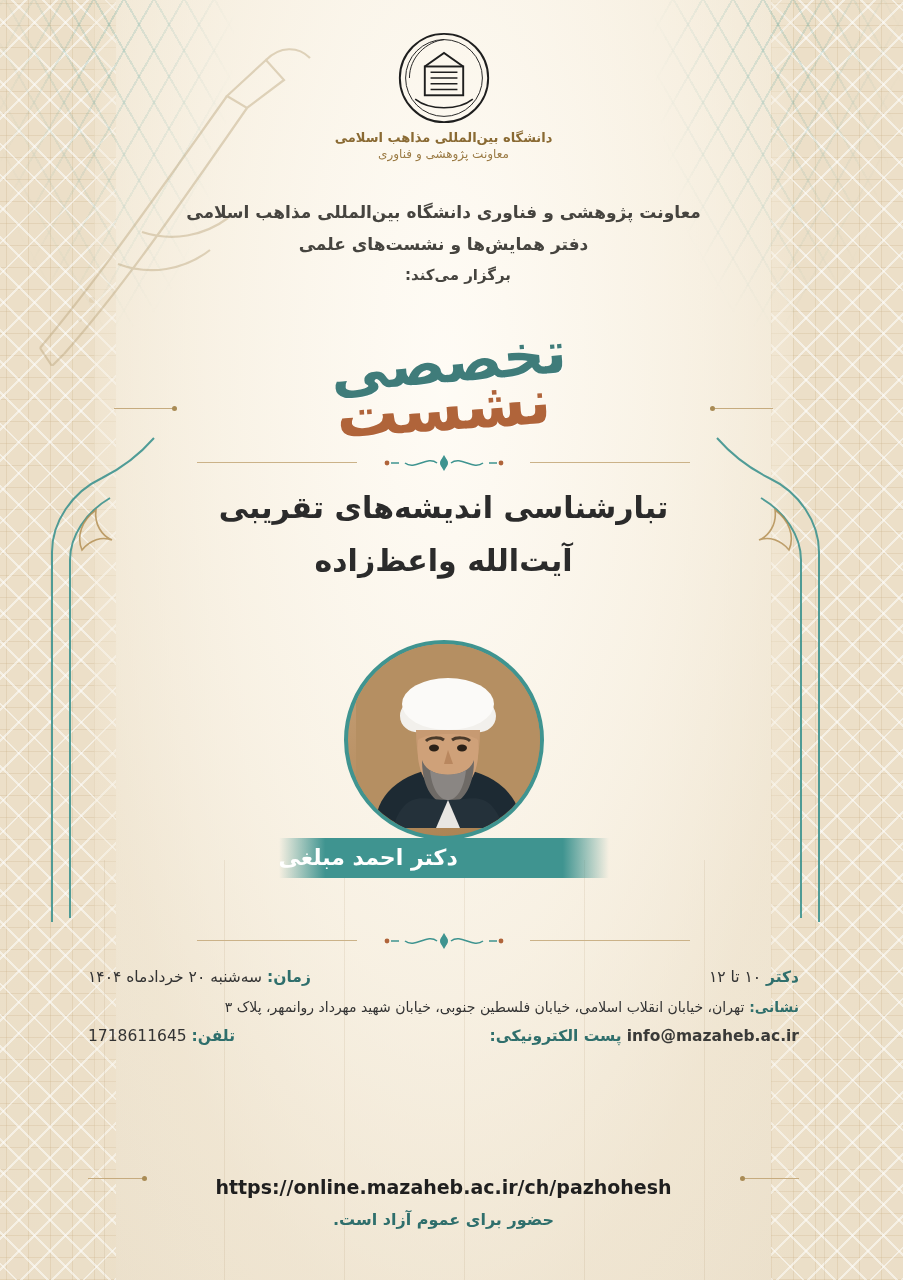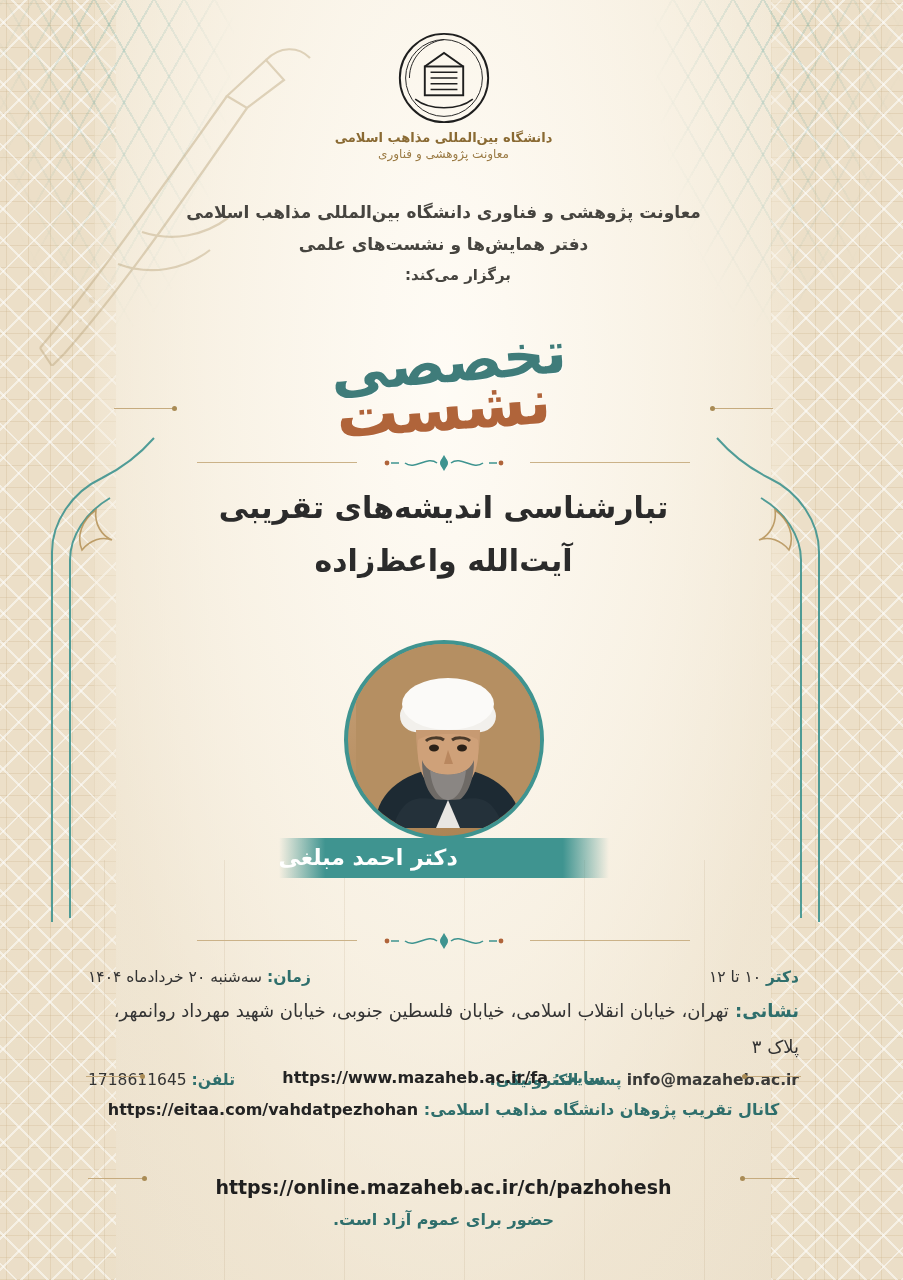--- a/index.html
+++ b/index.html
@@ -143,21 +143,21 @@
   }
   .info-row{
     display:flex;justify-content:space-between;align-items:baseline;
     font-size:15.5px;line-height:2.0;
   }
   .info-row .rtl-cell{direction:rtl;}
   .lbl{color:#2f6f6c;font-weight:bold;}
   .val{color:#333;font-weight:normal;}
   .val-ltr{direction:ltr;unicode-bidi:embed;font-weight:bold;}
   .info-line-single{
-    font-size:18px;line-height:2.0;font-weight:bold;text-align:right;
+    font-size:14px;line-height:2.0;font-weight:bold;text-align:right;
   }
 
   
   .links{
     position:absolute;left:104px;right:104px;top:1062px;text-align:center;
   }
   .link-row{font-size:16px;line-height:2.0;font-weight:bold;color:#2b2b2b;}
   .link-row .lbl{color:#2f6f6c;}
   .link-url{direction:ltr;unicode-bidi:embed;color:#232323;}
 
@@ -343,34 +343,20 @@
         <span class="val-ltr">info@mazaheb.ac.ir</span>
         <span class="lbl">پست الکترونیکی:</span>
       </div>
       <div class="rtl-cell">
         <span class="lbl">تلفن:</span>
         <span class="val">1718611645</span>
       </div>
     </div>
   </div>
 
-  <div class="links">
-    <div class="mini-rule r" style="right:-2px;top:14px;"></div>
-    <div class="mini-rule l" style="left:-2px;top:14px;"></div>
-
-    <div class="link-row">
-      <span class="lbl">سایت:</span>
-      <span class="link-url">https://www.mazaheb.ac.ir/fa</span>
-    </div>
-
-    <div class="link-row">
-      <span class="lbl">کانال تقریب پژوهان دانشگاه مذاهب اسلامی:</span>
-      <span class="link-url">https://eitaa.com/vahdatpezhohan</span>
-    </div>
-  </div>
 
   <div class="entry-block">
     <div class="mini-rule r" style="right:104px;top:8px;"></div>
     <div class="mini-rule l" style="left:104px;top:8px;"></div>
     <div class="entry-url">https://online.mazaheb.ac.ir/ch/pazhohesh</div>
     <div class="free-note">حضور برای عموم آزاد است.</div>
   </div>
 
 </div>
 

